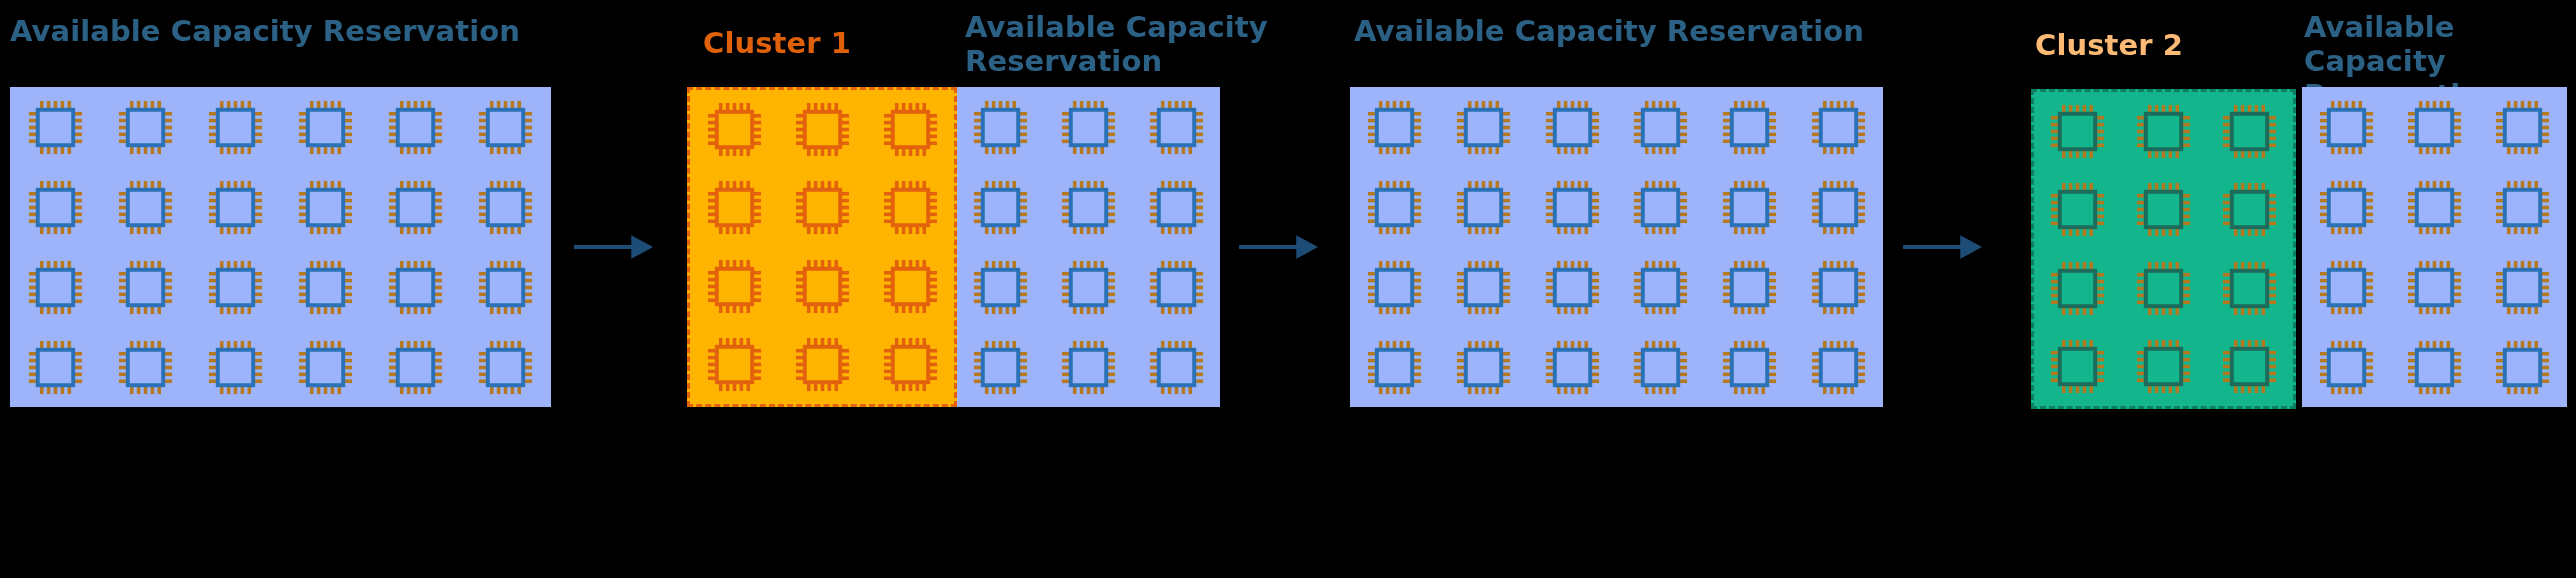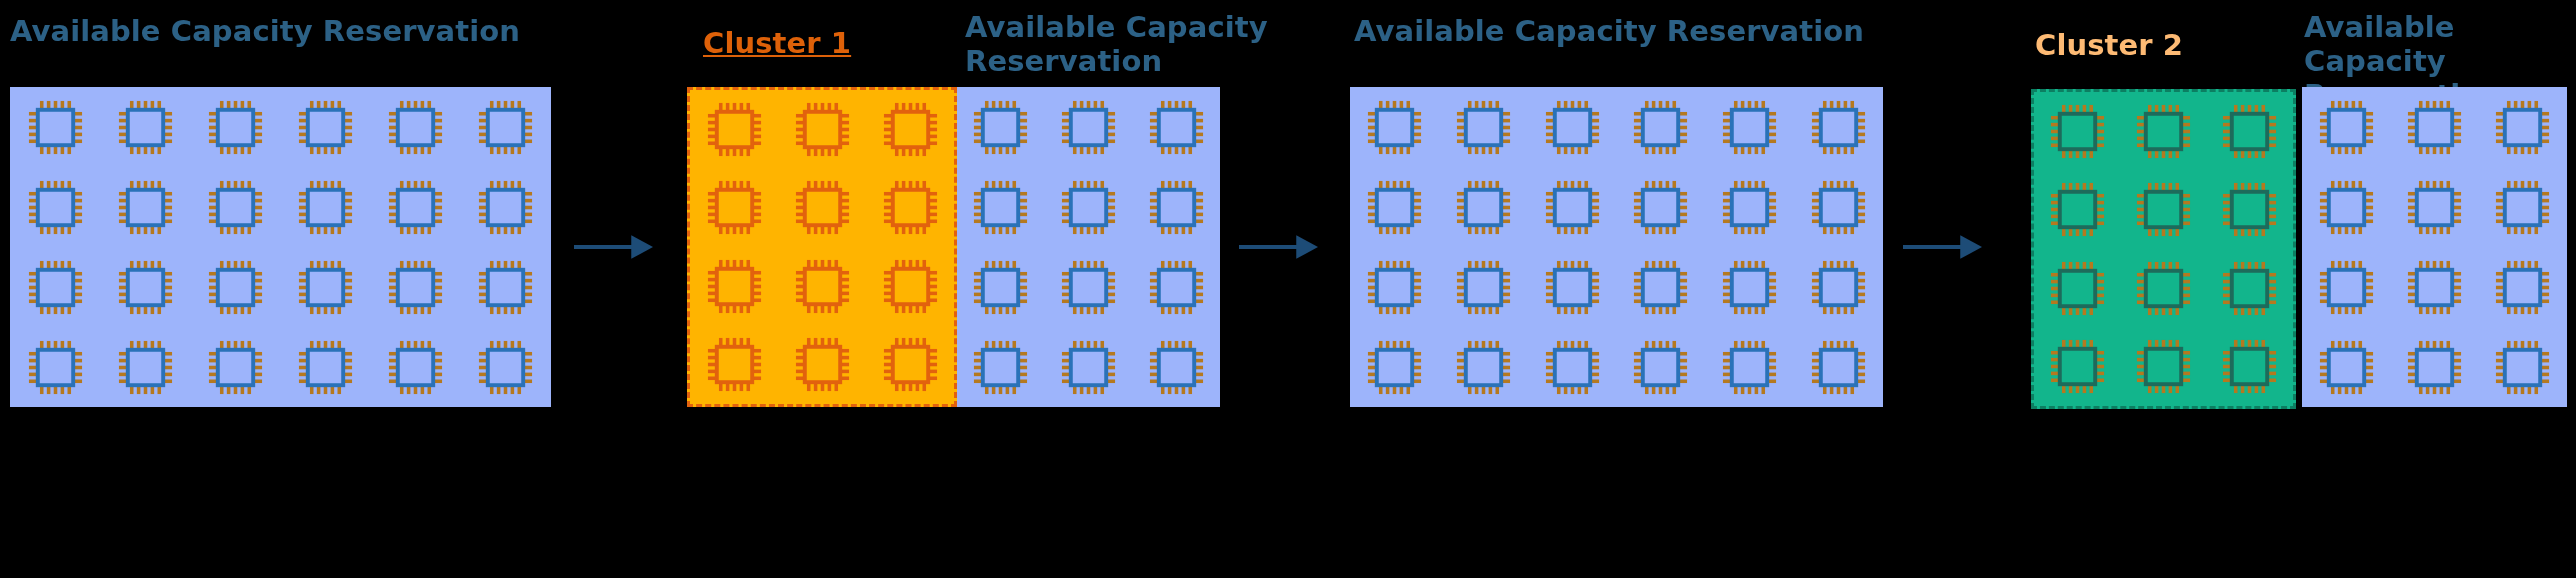--- a/index.html
+++ b/index.html
@@ -24,21 +24,21 @@
   
   .heading {
     position: absolute;
     font-size: 29px;
     font-weight: 700;
     line-height: 1.18;
     letter-spacing: 0.1px;
     white-space: pre-line;
   }
   .heading.blue   { color: #2c6186; }
-  .heading.orange { color: #de6109; text-decoration: underline; }
+  .heading.orange { color: #de6109; }
   .heading.green  { color: #fdba74; }
 
   
   .panel {
     position: absolute;
     box-sizing: border-box;
     display: grid;
     align-content: center;
     justify-content: center;
     align-items: center;

